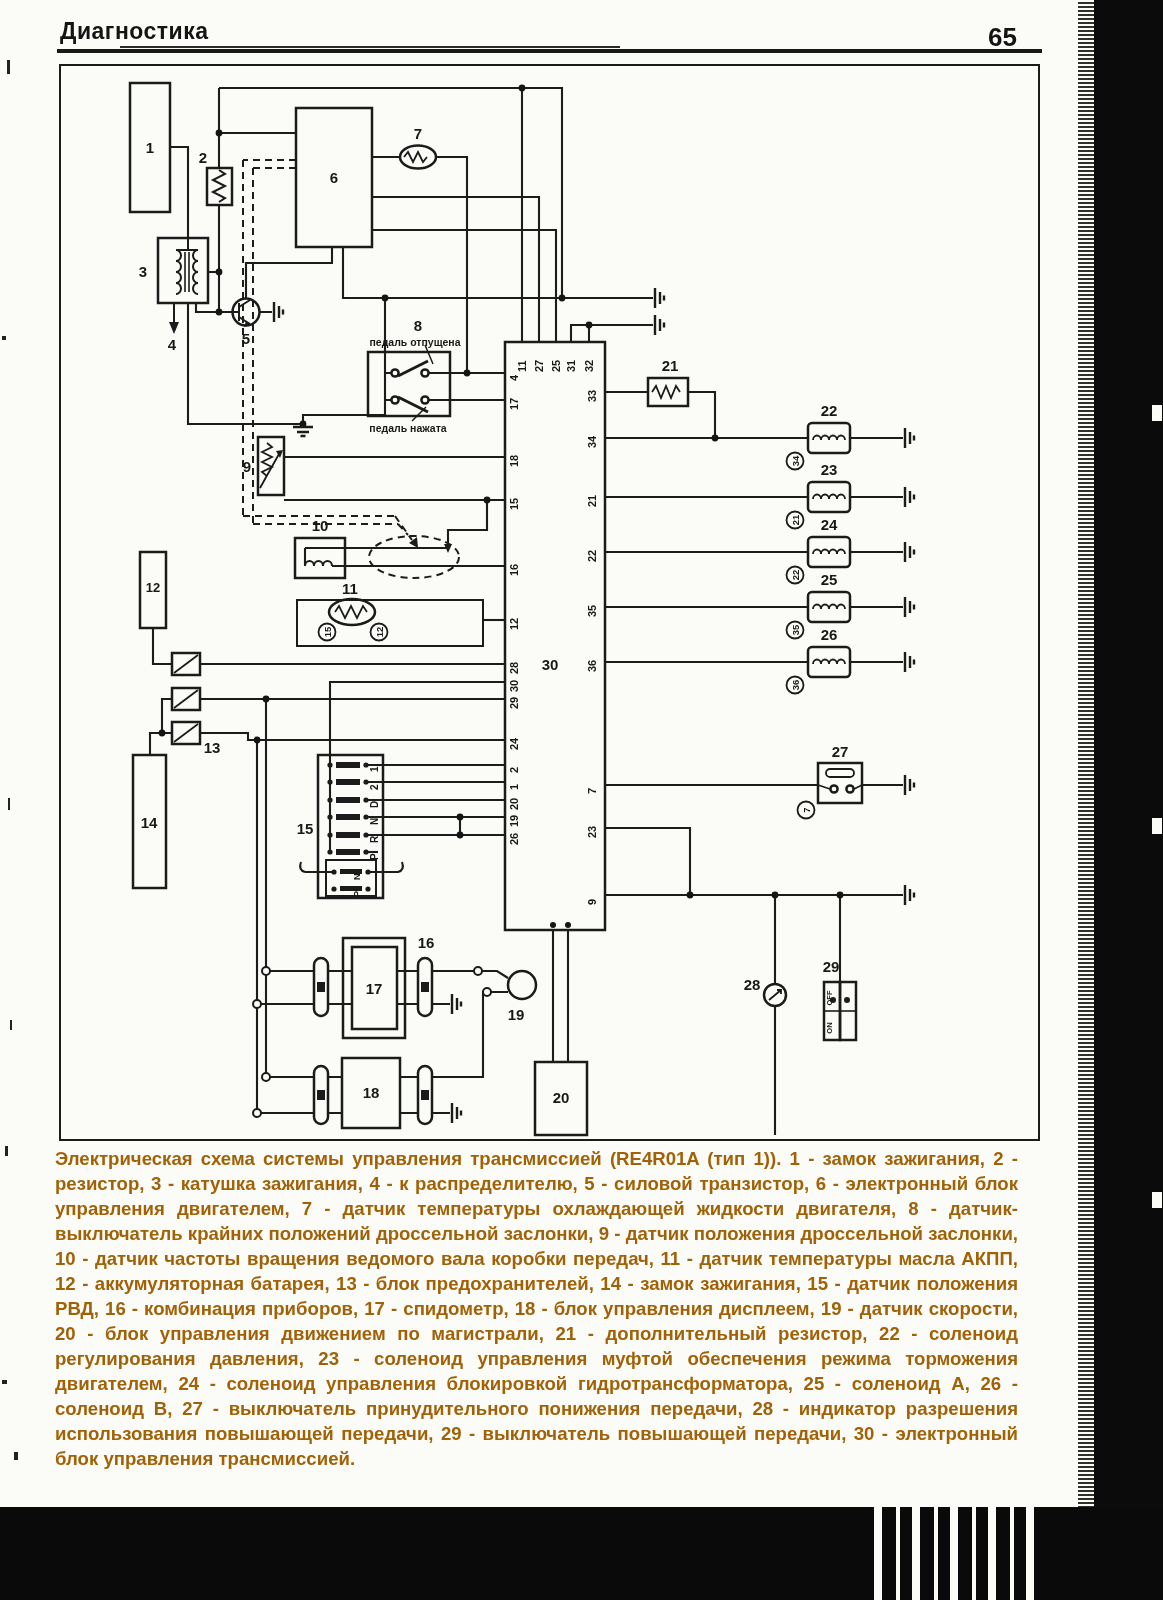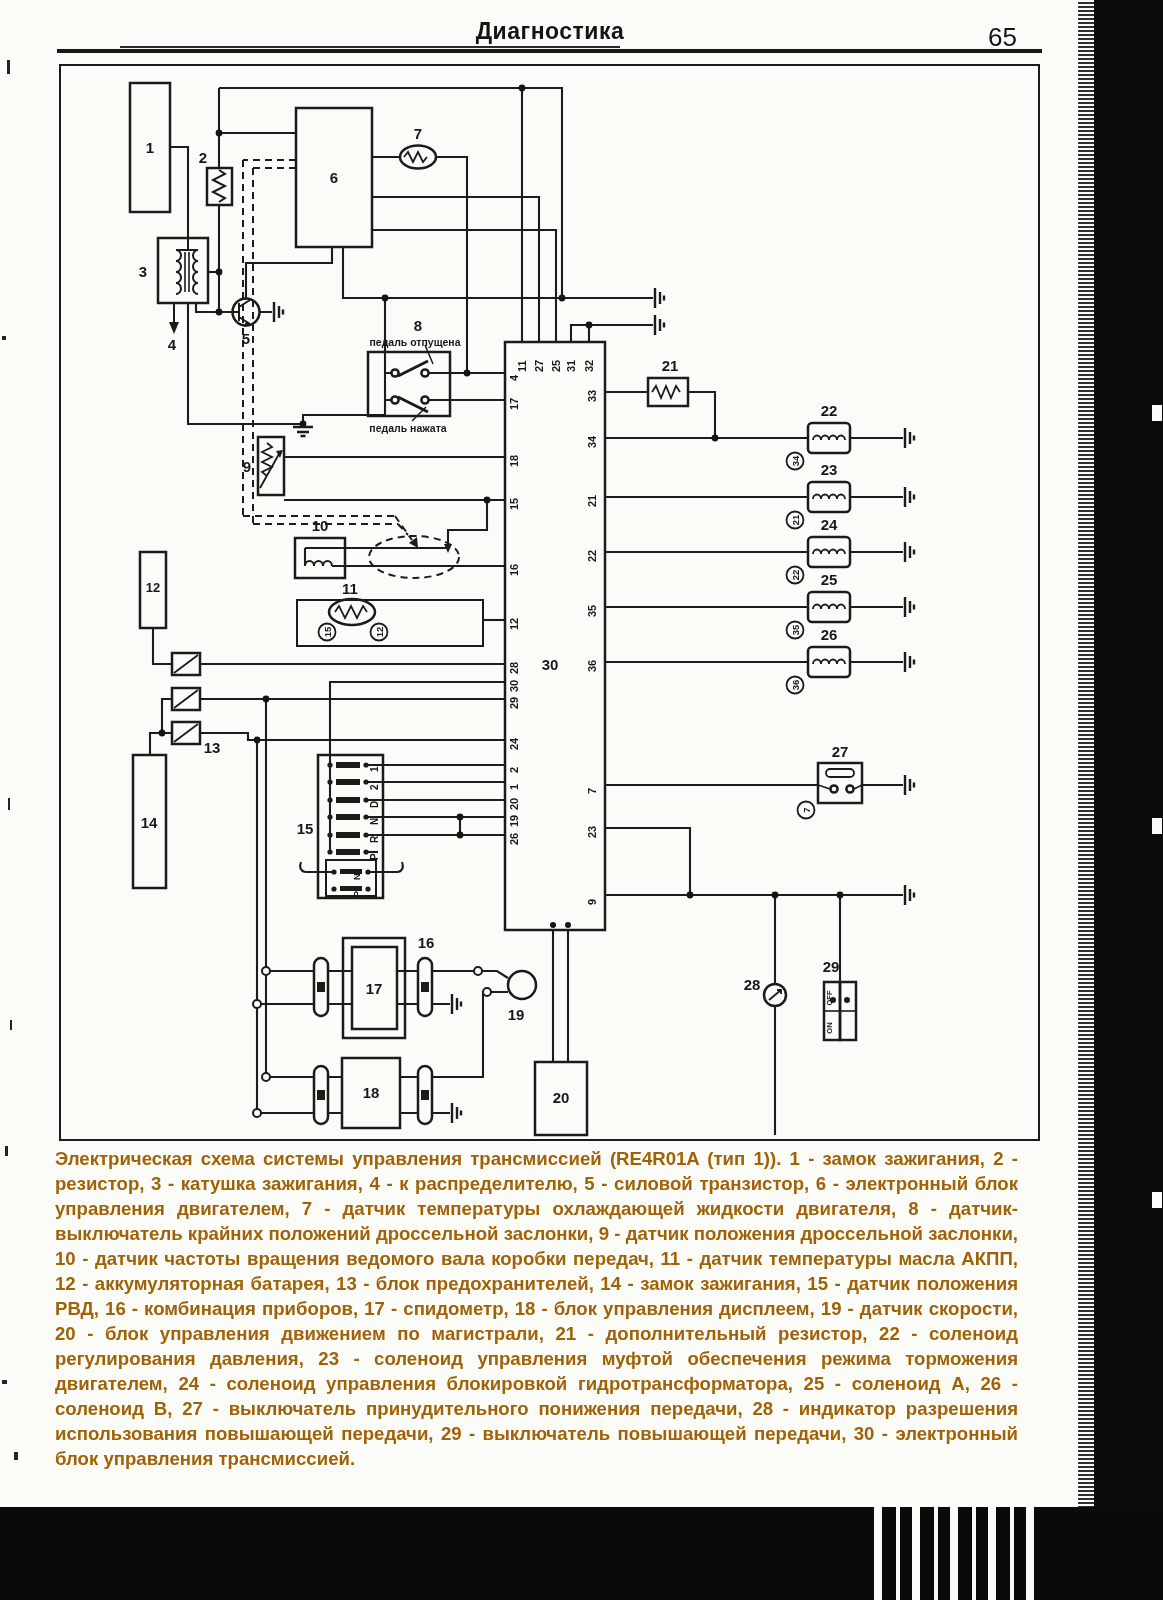--- a/index.html
+++ b/index.html
@@ -2,25 +2,25 @@
 <html><head>
 <meta charset="utf-8">
 <style>
   html,body{margin:0;padding:0;}
   body{
     width:1163px;height:1600px;position:relative;
     background:#fbfbf8;overflow:hidden;
     font-family:"Liberation Sans",sans-serif;color:#141414;
   }
   .hdr-title{
-    position:absolute;left:60px;top:18px;width:980px;text-align:center;
+    position:absolute;left:60px;top:18px;width:980px;text-align:left;
     font-size:23px;font-weight:bold;letter-spacing:.5px;
   }
   .hdr-page{
-    position:absolute;left:988px;top:22px;font-size:26px;font-weight:normal;
+    position:absolute;left:988px;top:22px;font-size:26px;font-weight:bold;
   }
   .hdr-rule{position:absolute;left:57px;top:49px;width:985px;height:4px;background:#191919;}
   .hdr-rule2{position:absolute;left:120px;top:46px;width:500px;height:2px;background:#2a2a2a;}
   .frame{
     position:absolute;left:59px;top:64px;width:977px;height:1073px;
     border:2.5px solid #1b1b1b;background:transparent;
   }
   svg{position:absolute;left:0;top:0;}
   svg text{font-family:"Liberation Sans",sans-serif;font-weight:bold;fill:#181818;}
   .caption{

